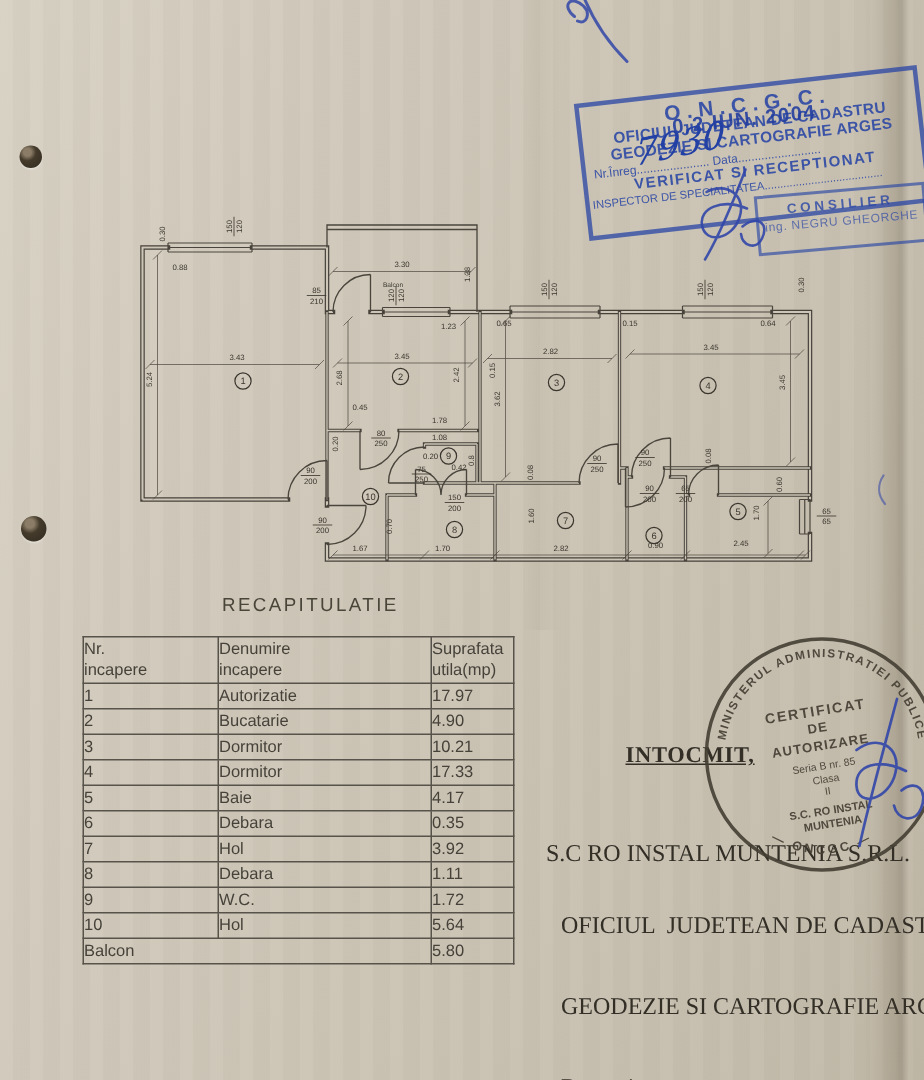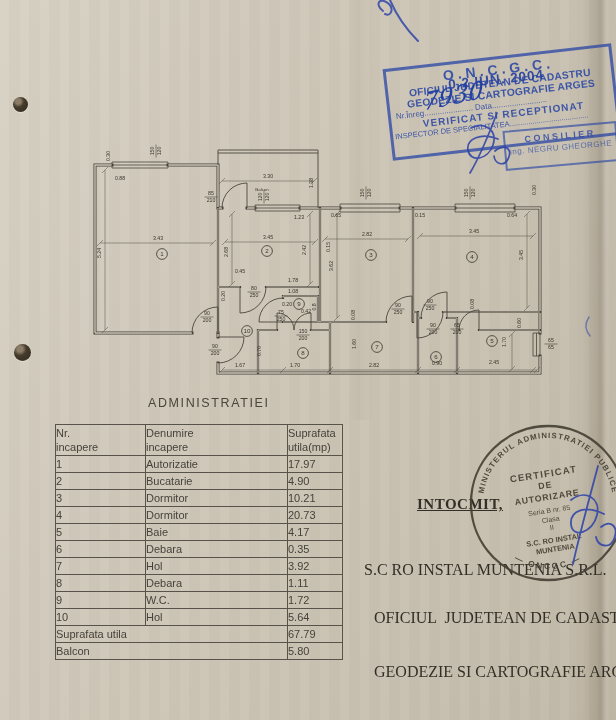--- a/index.html
+++ b/index.html
@@ -289,21 +289,21 @@
           <circle cx="299" cy="304" r="5.4" class="roomc"></circle>
           <text x="299" y="306.1" class="roomn">9</text>
         </g>
         <g>
           <circle cx="247" cy="331" r="5.4" class="roomc"></circle>
           <text x="247" y="333.1" class="roomn">10</text>
         </g>
       </g>
   </svg>
 
-  <div id="recap-title">ADMINISTRATIEI</div>
+  <div id="recap-title">RECAPITULATIE</div>
   <table id="recap">
     <thead>
       <tr>
         <th class="c1">
           <div>Nr.</div>
             <div>incapere</div>
         </th>
         <th class="c2">
           <div>Denumire</div>
             <div>incapere</div>
@@ -326,21 +326,21 @@
           <td>4.90</td>
         </tr>
         <tr>
           <td>3</td>
           <td>Dormitor</td>
           <td>10.21</td>
         </tr>
         <tr>
           <td>4</td>
           <td>Dormitor</td>
-          <td>20.73</td>
+          <td>17.33</td>
         </tr>
         <tr>
           <td>5</td>
           <td>Baie</td>
           <td>4.17</td>
         </tr>
         <tr>
           <td>6</td>
           <td>Debara</td>
           <td>0.35</td>
@@ -357,24 +357,20 @@
         </tr>
         <tr>
           <td>9</td>
           <td>W.C.</td>
           <td>1.72</td>
         </tr>
         <tr>
           <td>10</td>
           <td>Hol</td>
           <td>5.64</td>
-        </tr>
-        <tr>
-          <td colspan="2">Suprafata utila</td>
-          <td>67.79</td>
         </tr>
         <tr>
           <td colspan="2">Balcon</td>
           <td>5.80</td>
         </tr>
       </tbody>
   </table>
 
   <div id="intocmit" class="serif">
     <div class="head">INTOCMIT,</div>

